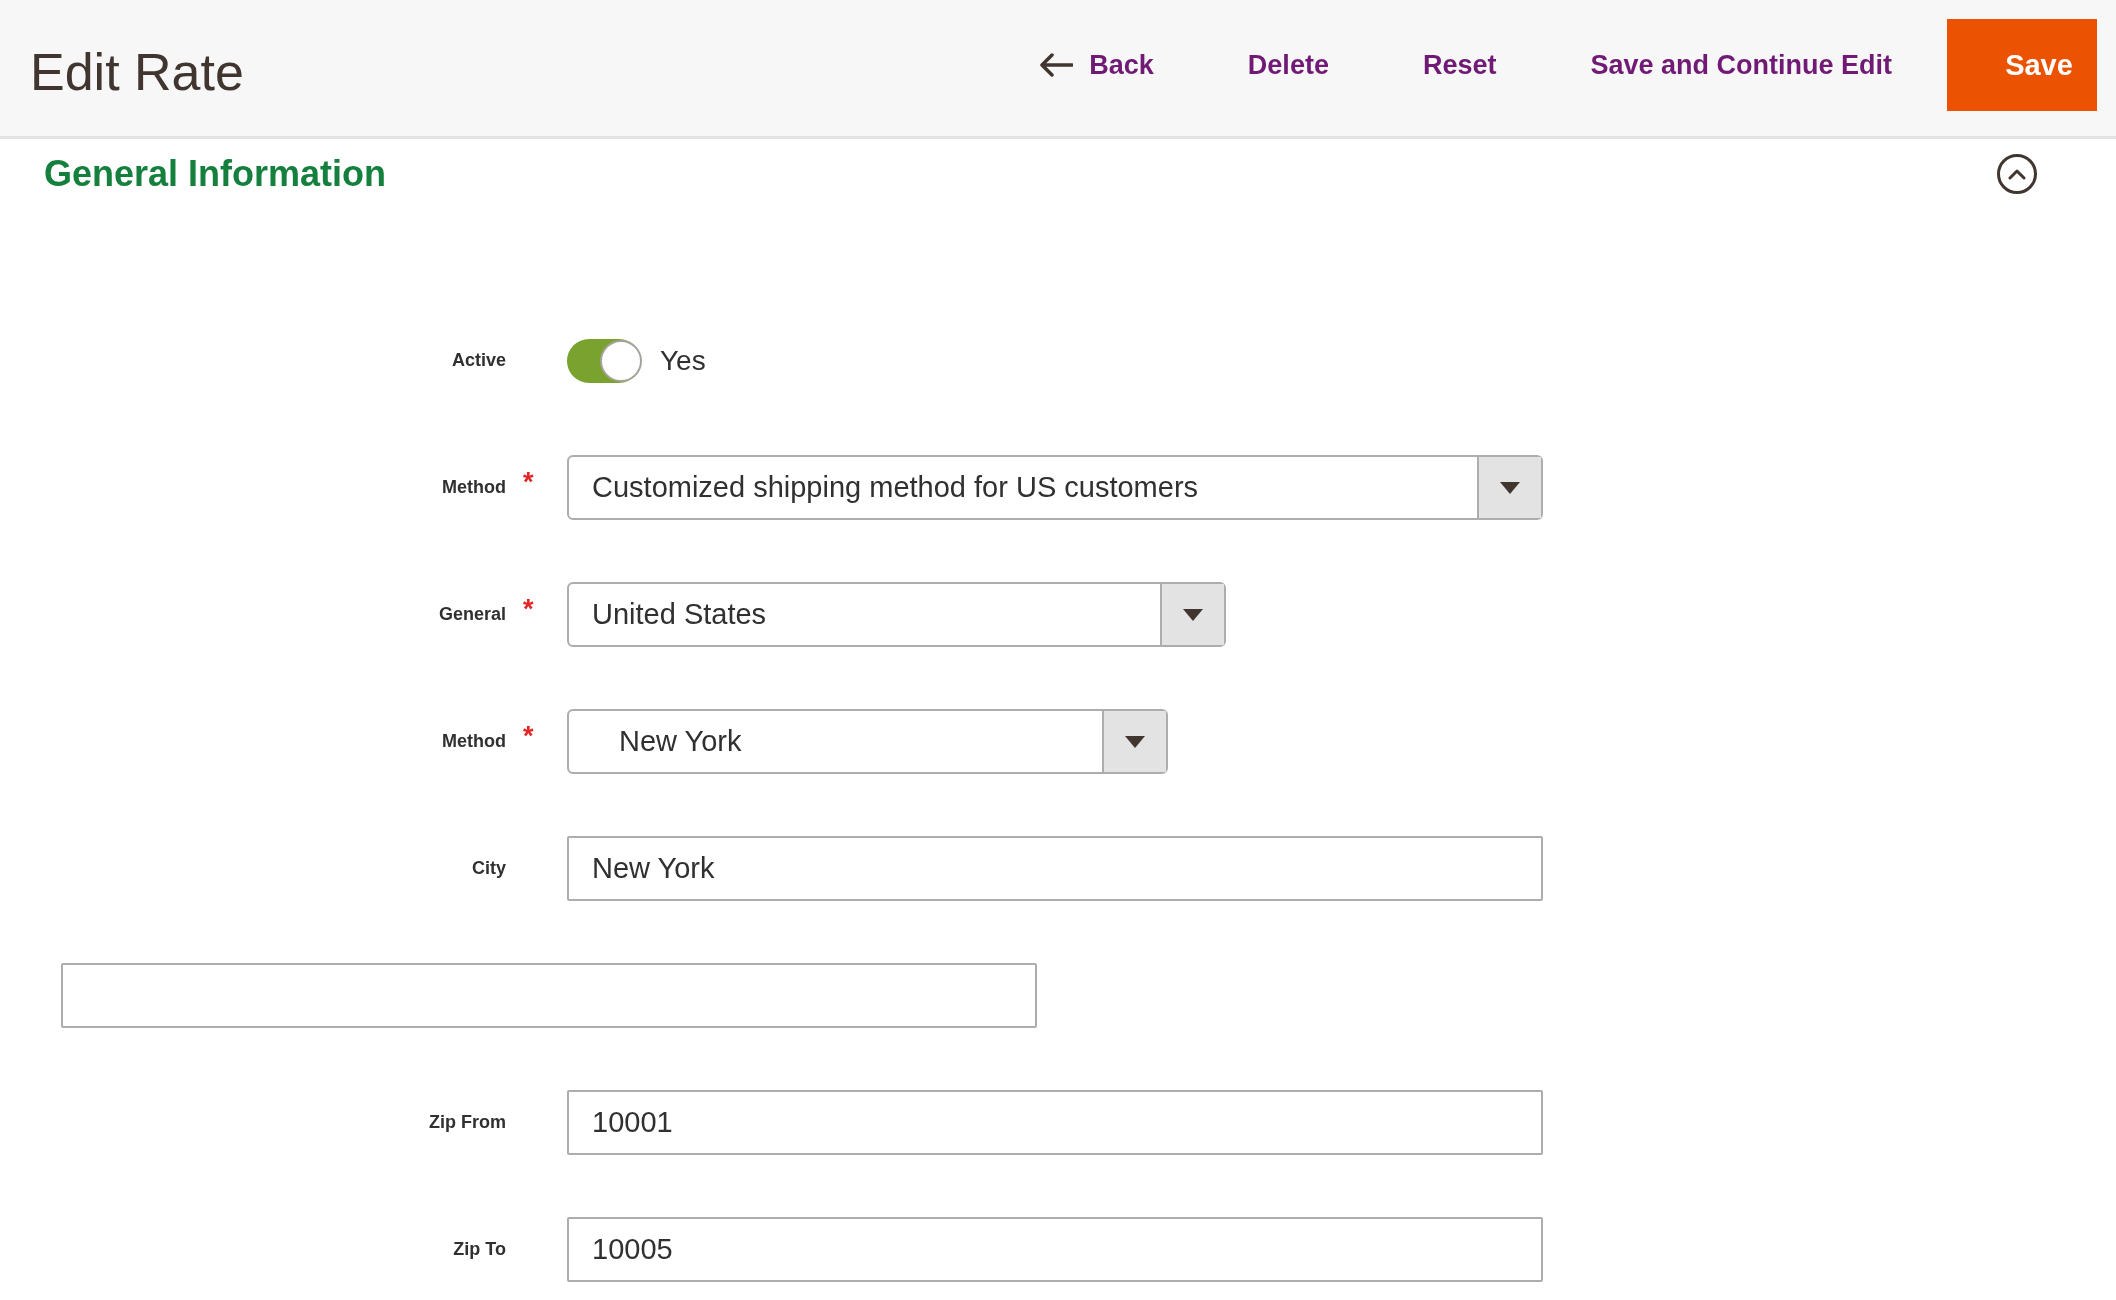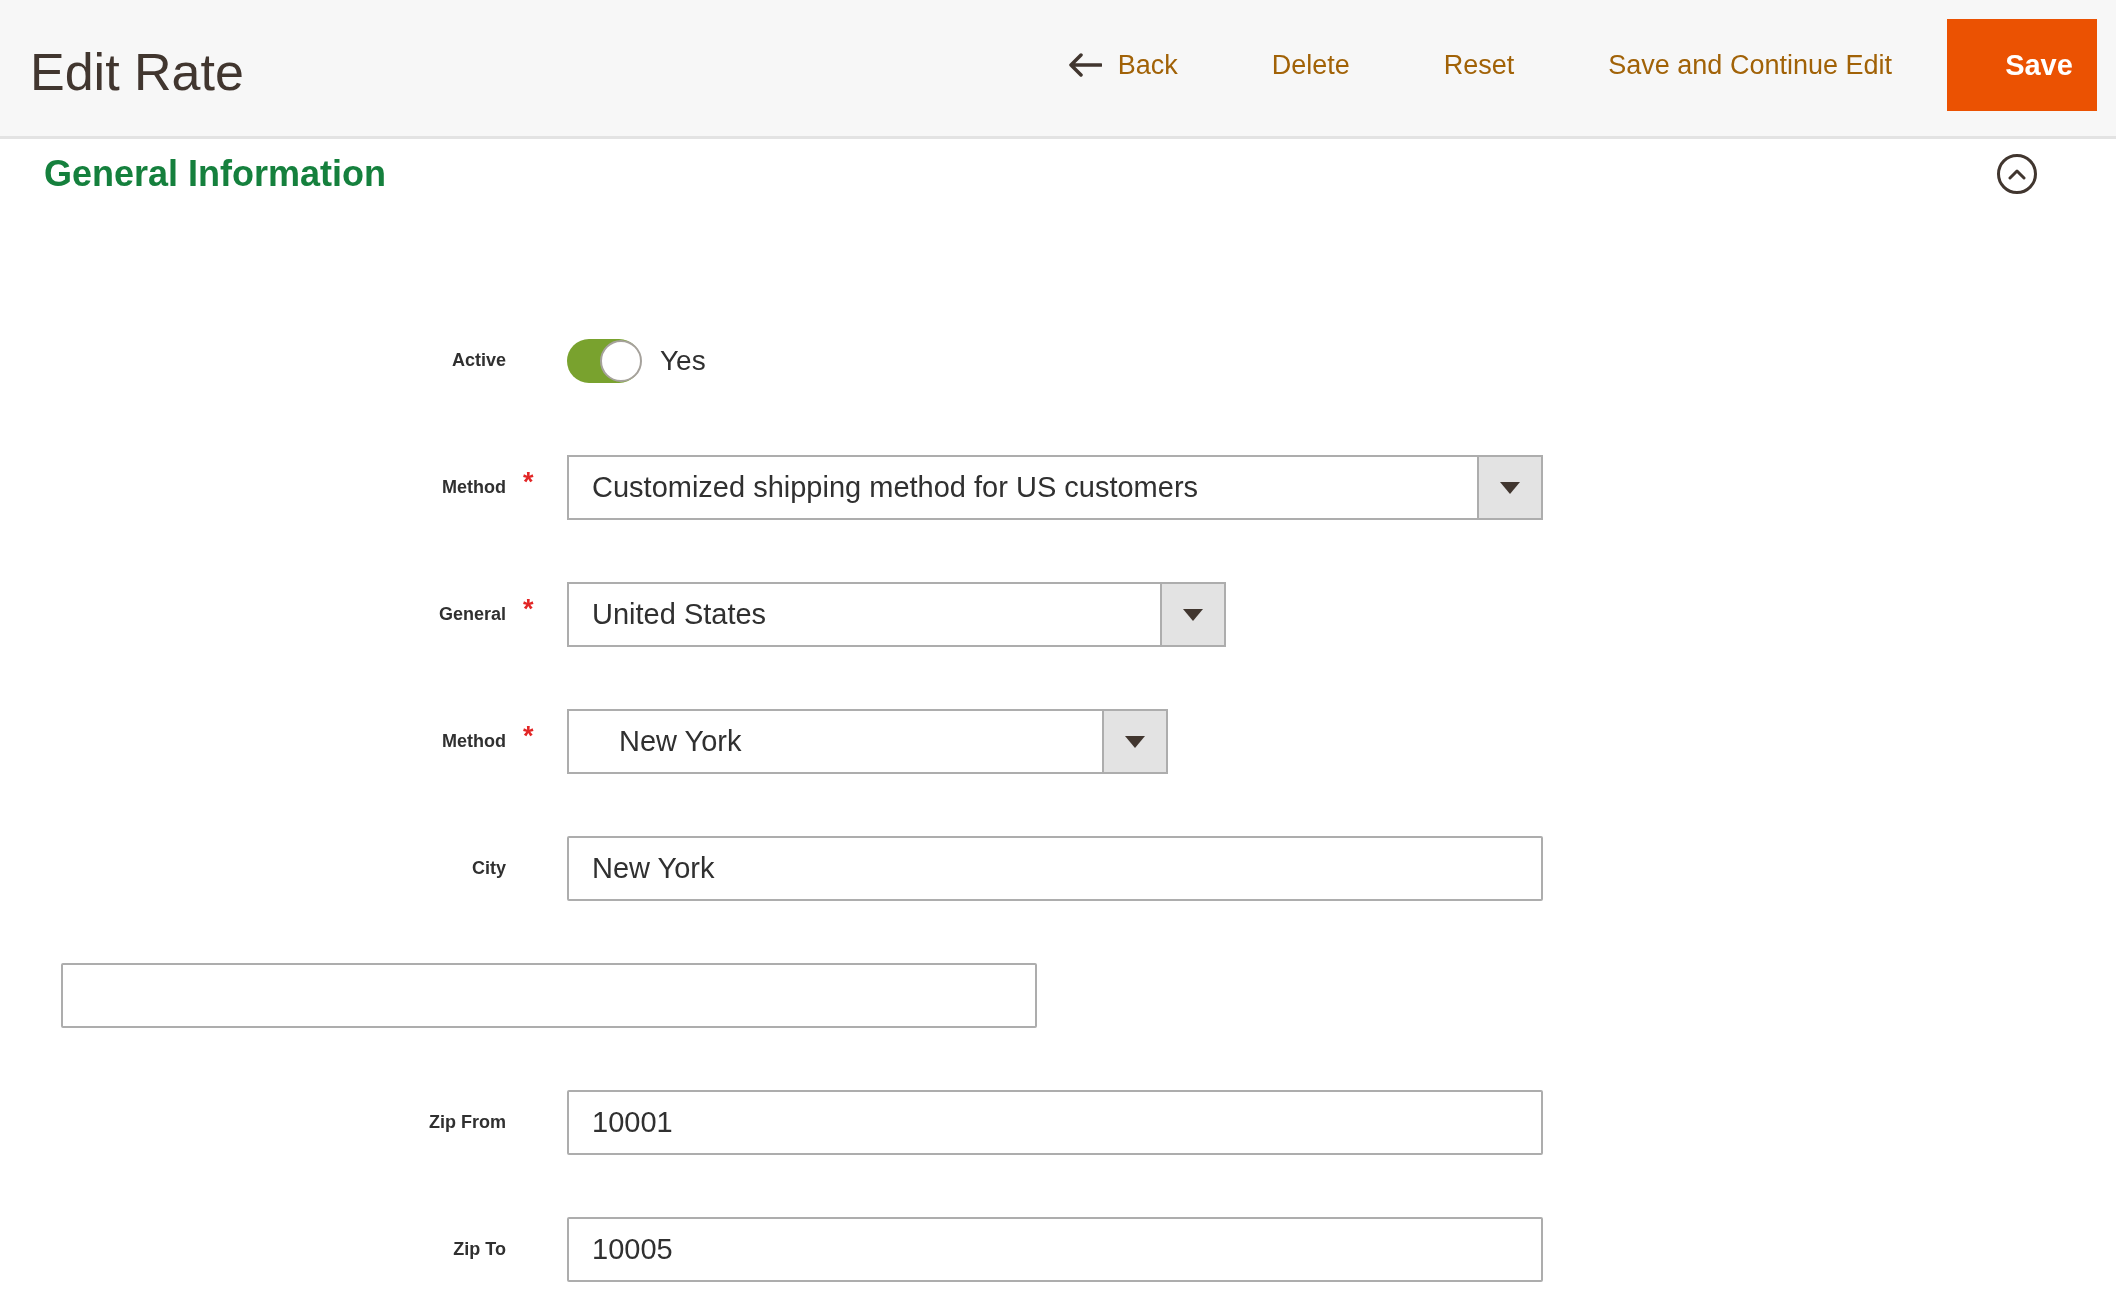--- a/index.html
+++ b/index.html
@@ -22,21 +22,21 @@
     position: absolute; left: 14px; top: 28px;
     font-size: 52px; font-weight: 400; line-height: 1.1;
     color: #41362f; margin: 16px;
   }
   .page-actions {
     position: absolute; top: 0; right: 19px; height: 130px;
     display: flex; align-items: center;
   }
   .action-link {
     background: none; border: none; padding: 0; cursor: pointer;
-    font-family: inherit; font-size: 27px; font-weight: 400; color: #a16207;
+    font-family: inherit; font-size: 27px; font-weight: 700; color: #701a75;
     display: flex; align-items: center; white-space: nowrap;
   }
   .action-link + .action-link { margin-left: 94px; }
   .back-arrow { margin-right: 16px; display: inline-flex; }
   .save-button {
     margin-left: 55px; width: 150px; height: 92px;
     background: #eb5202; border: none; cursor: pointer;
     color: #ffffff; font-family: inherit; font-size: 29px; font-weight: 600; padding-left: 40px;
   }
 
@@ -75,21 +75,21 @@
   }
   .toggle-knob {
     position: absolute; right: -1px; top: 1px;
     width: 42px; height: 42px; border-radius: 50%;
     background: #fff; border: 2px solid #a6a29c;
   }
   .toggle-text { margin-left: 19px; font-size: 28px; color: #303030; }
 
   
   .select-control {
-    height: 65px; border: 2px solid #adadad; border-radius: 0;
+    height: 65px; border: 2px solid #adadad; border-radius: 6px;
     background: #fff; display: flex; align-items: center;
     position: relative; cursor: pointer; flex-shrink: 0;
   }
   .select-control.method { width: 976px; }
   .select-control.country { width: 659px; }
   .select-control.state  { width: 601px; }
   .select-value {
     flex: 1; padding-left: 23px; font-size: 29px; color: #303030;
     white-space: nowrap; overflow: hidden;
   }

